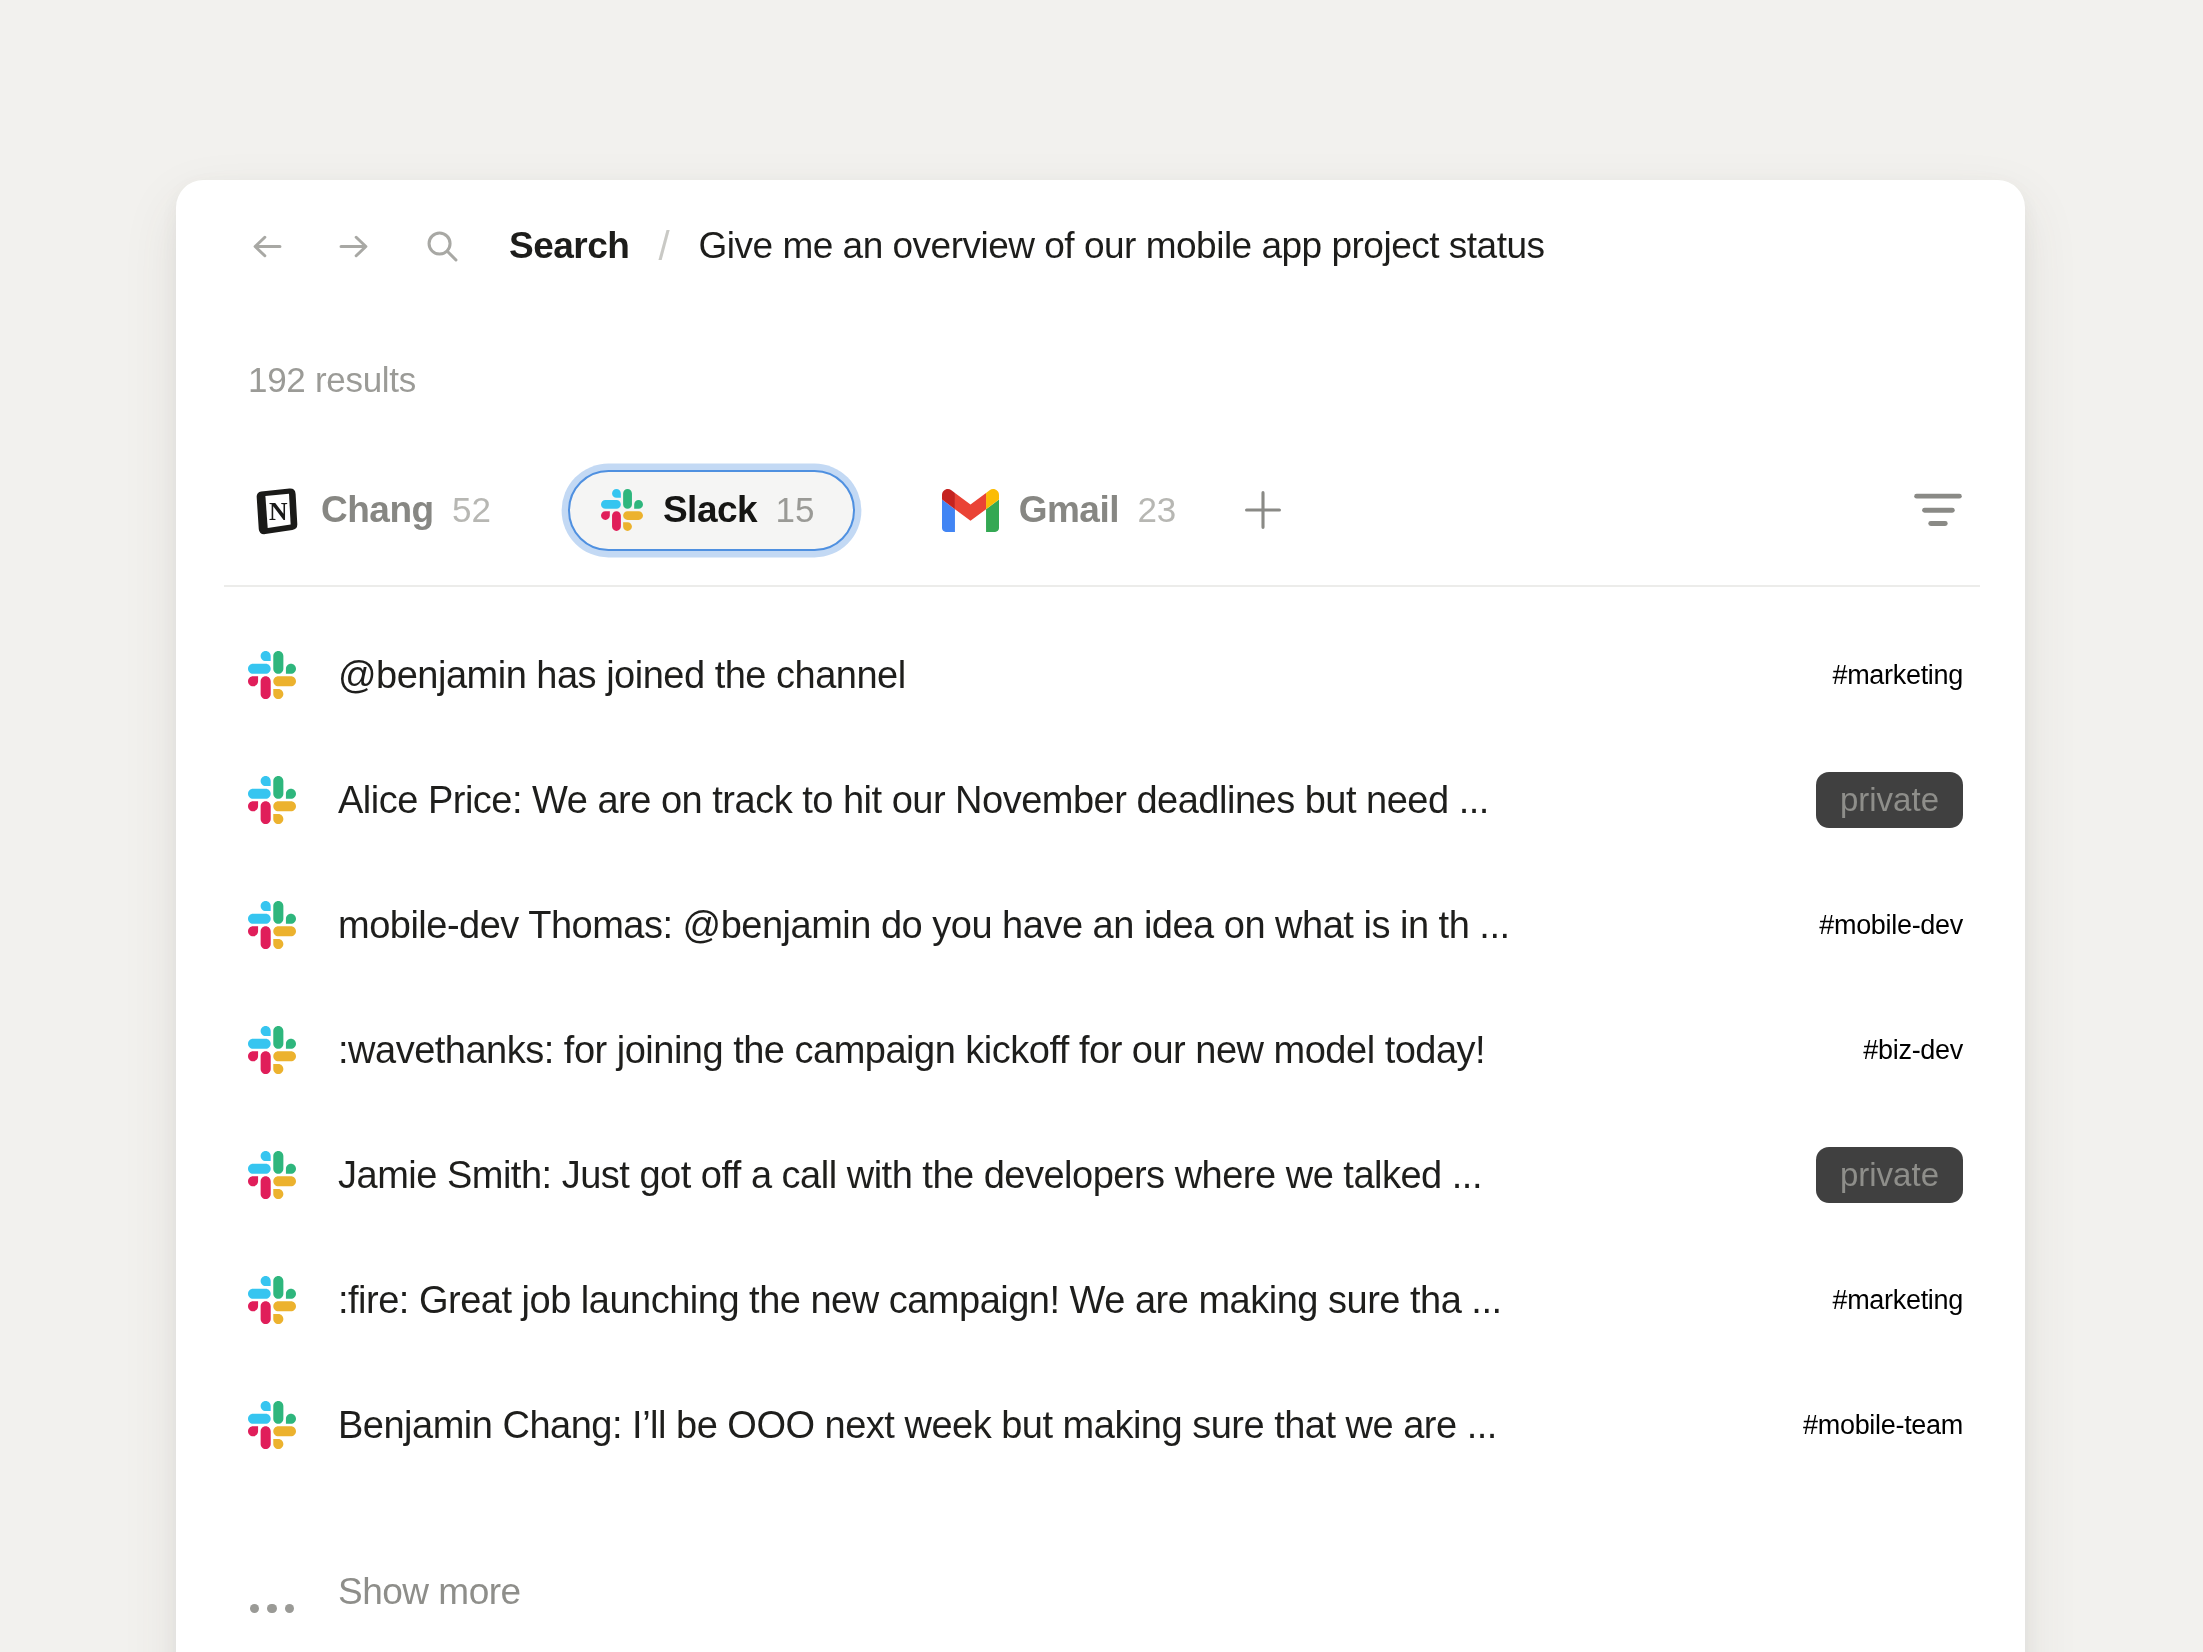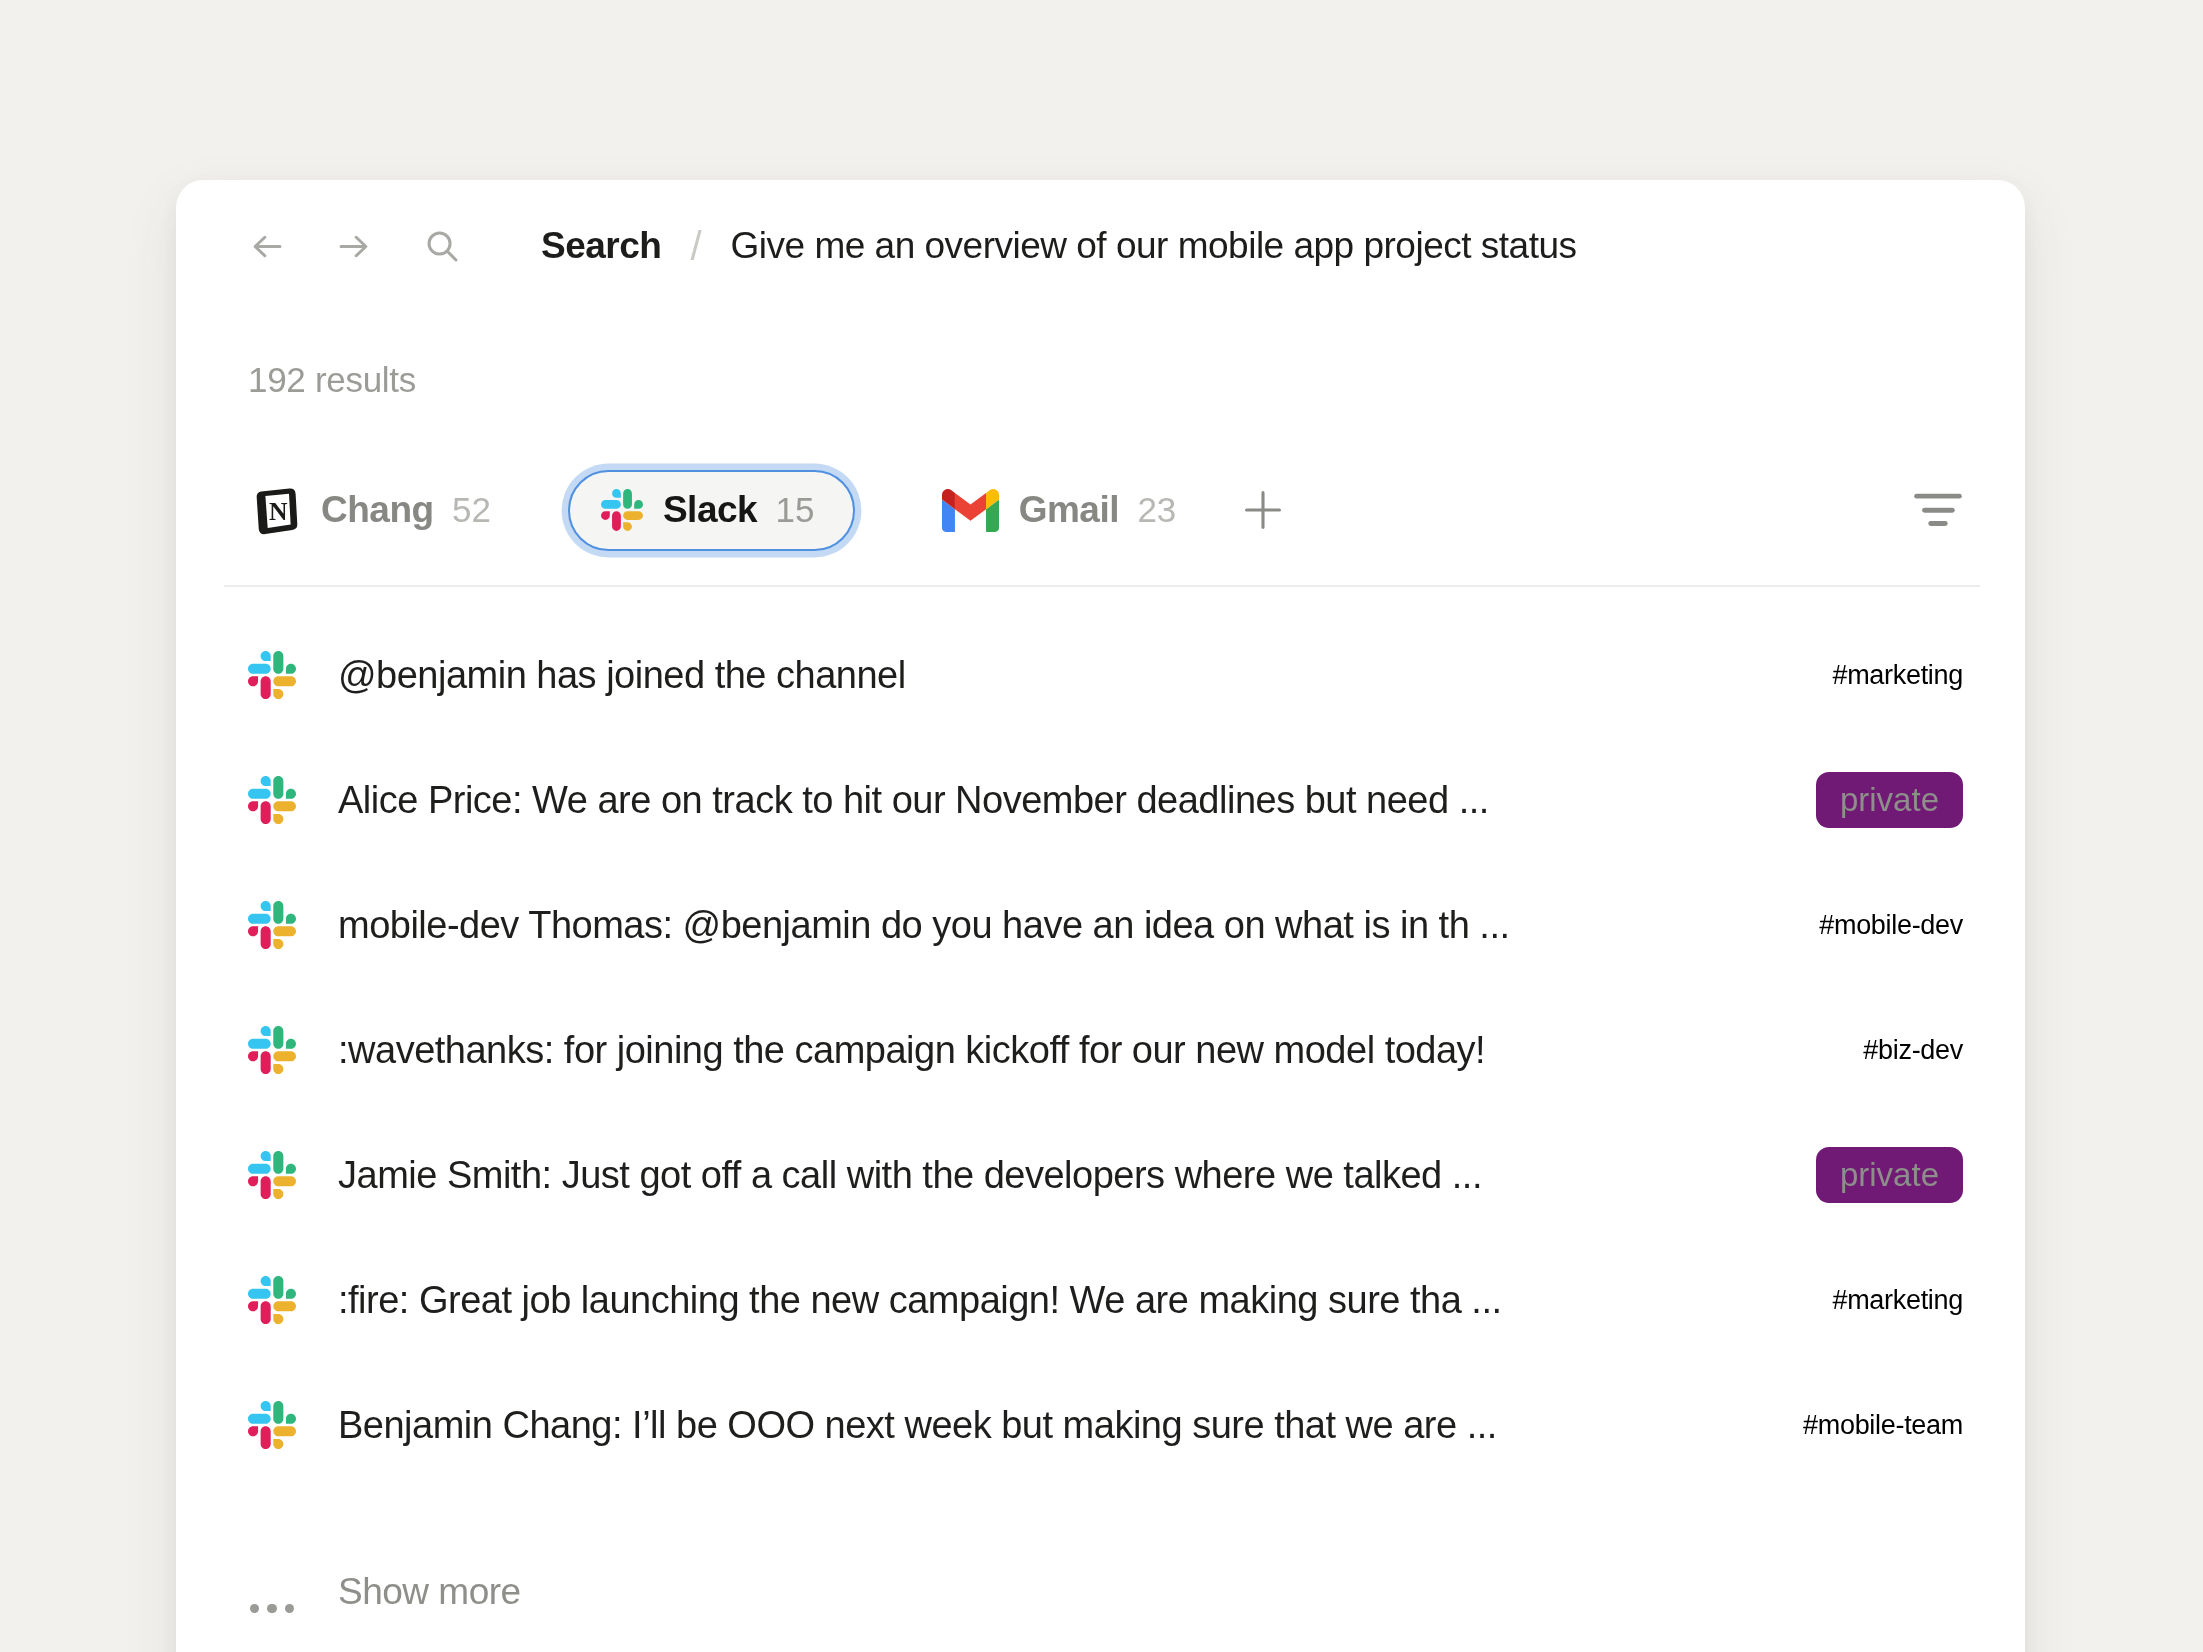--- a/index.html
+++ b/index.html
@@ -21,21 +21,21 @@
     box-sizing: border-box;
   }
   
   .header { display: flex; align-items: center; height: 48px; }
   .icon-btn {
     background: none; border: none; padding: 0; cursor: pointer;
     width: 37px; height: 37px; margin-right: 51px; flex: none;
   }
   .icon-btn svg, .icon-plain svg { display: block; }
   .icon-plain { width: 37px; height: 37px; margin-right: 48px; flex: none; }
-  .search-label { font-size: 37px; font-weight: 700; color: #1d1d1b; letter-spacing: -0.5px; margin-right: 29px; margin-left: 32px; }
+  .search-label { font-size: 37px; font-weight: 700; color: #1d1d1b; letter-spacing: -0.5px; margin-right: 29px; }
   .slash { font-size: 40px; color: #c9c9c5; font-weight: 300; margin-right: 29px; }
   .query { font-size: 37px; color: #1d1d1b; font-weight: 400; letter-spacing: -0.5px; white-space: nowrap; }
   
   .results-count { margin-top: 90px; font-size: 35px; color: #9b9b97; letter-spacing: -0.3px; }
   
   .tabs { margin-top: 68px; display: flex; align-items: center; height: 84px; }
   .tab { display: flex; align-items: center; cursor: pointer; }
   .tab-icon { display: flex; margin-right: 20px; }
   .tab-icon svg { display: block; }
   .tab-label { font-size: 37px; font-weight: 700; color: #878783; letter-spacing: -0.5px; margin-right: 18.4px; }
@@ -62,21 +62,21 @@
   .results { margin-top: 26px; }
   .row { display: flex; align-items: center; height: 125px; }
   .row-icon { width: 48px; height: 48px; margin-right: 42px; flex: none; }
   .row-icon svg { display: block; }
   .row-text {
     font-size: 38px; color: #1e1e1c; font-weight: 400; letter-spacing: -0.5px;
     white-space: nowrap; overflow: hidden; flex: 1; min-width: 0;
   }
   .row-channel { font-size: 27px; color: #000000; letter-spacing: -0.3px; margin-left: 37px; white-space: nowrap; text-align: right; }
   .row-badge {
-    font-size: 33px; color: #8e8e8a; background: #701a75;
+    font-size: 33px; color: #8e8e8a; background: #404040;
     border-radius: 13px; padding: 9.2px 24px; margin-left: 37px; white-space: nowrap;
   }
   
   .show-more { display: flex; align-items: flex-end; height: 125px; cursor: pointer; }
   .dots { width: 48px; margin-right: 42px; display: flex; gap: 8.3px; justify-content: center; flex: none; }
   .dots i { width: 9.2px; height: 9.2px; border-radius: 50%; background: #9a9a96; }
   .show-more-label { font-size: 37px; color: #8e8e8a; font-weight: 400; letter-spacing: -0.5px; }
 </style>
 </head>
 <body>

